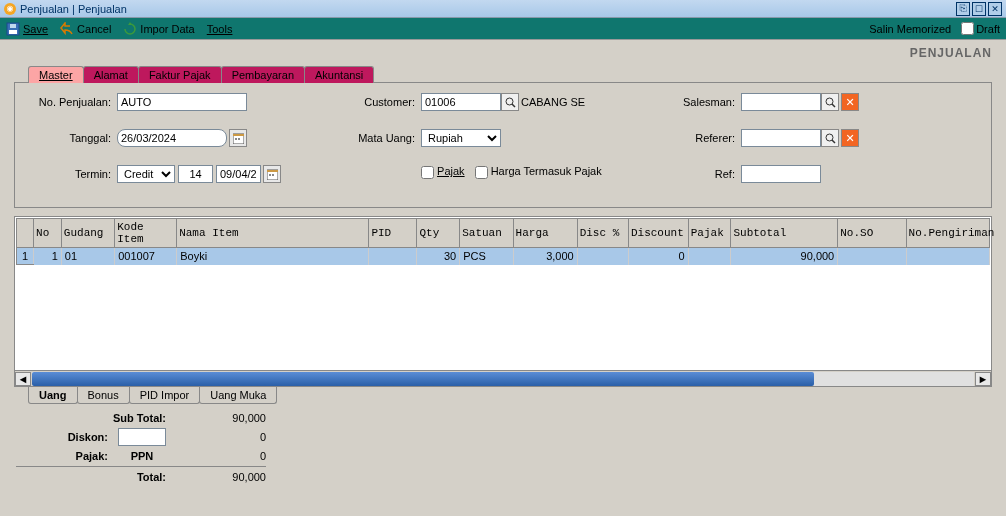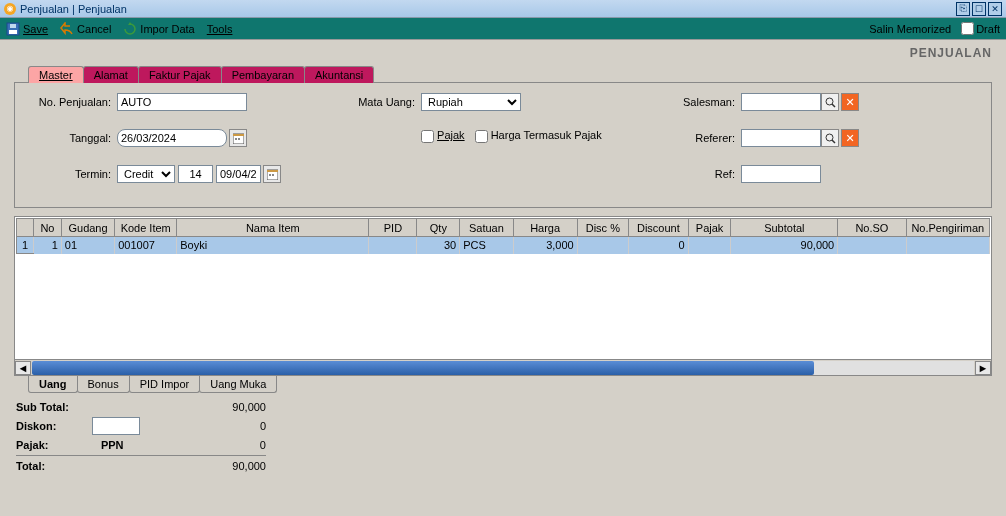--- a/index.html
+++ b/index.html
@@ -41,21 +41,21 @@
 .select { border: 1px solid #7a8a99; background: #fff; height: 18px; font-size: 11px; padding: 0 2px; }
 .checkbox { vertical-align: middle; }
 .cols { display: flex; gap: 40px; }
 .col1 { flex: 0 0 290px; }
 .col2 { flex: 0 0 280px; }
 .col3 { flex: 1; }
 
 
 .grid-wrap { border: 1px solid #888; margin: 8px 14px 0; background: #fff; padding: 1px; }
 .grid-table { width: 100%; border-collapse: collapse; table-layout: fixed; }
-.grid-table th { background: #d4d0c8; border: 1px solid #888; font-size: 11px; font-weight: normal; padding: 2px; text-align: center; height: 18px; }
+.grid-table th { background: #d4d0c8; border: 1px solid #888; font-size: 11px; font-weight: normal; padding: 2px; text-align: left; height: 18px; font-family: Liberation Mono, monospace; }
 .grid-table td { border-right: 1px solid #ccc; padding: 2px 3px; font-size: 11px; height: 16px; }
 .grid-table tr.sel td { background: #a8c8e8; }
 .grid-body { height: 104px; background: #fff; overflow: hidden; }
 .rowhdr { background: #d4d0c8; border: 1px solid #888; text-align: center; }
 
 
 .hscroll { display: flex; align-items: center; height: 16px; margin: 0 14px; background: #d4d0c8; border: 1px solid #888; border-top: none; }
 .hscroll .arrow { width: 16px; height: 14px; border: 1px solid #888; background: #e8e8e8; display: flex; align-items: center; justify-content: center; cursor: pointer; }
 .hscroll .track { flex: 1; height: 14px; background: #e0e0e0; position: relative; margin: 0 1px; }
 .hscroll .thumb { position: absolute; left: 0; width: 83%; height: 100%; background: linear-gradient(to bottom, #5a8dd6, #2a5fa8); border-radius: 2px; }
@@ -63,21 +63,21 @@
 
 .sub-tab-strip { display: flex; padding-left: 28px; margin-top: 0; }
 .sub-tab { background: #d4d0c8; border: 1px solid #888; border-top: none; padding: 2px 10px; margin-right: -1px; cursor: pointer; font-size: 11px; border-bottom-left-radius: 3px; border-bottom-right-radius: 3px; }
 .sub-tab.active { font-weight: bold; }
 
 
 .footer { display: flex; justify-content: space-between; padding: 8px 16px; }
 .footer-left .form-row { margin-bottom: 20px; }
 .footer textarea { width: 160px; height: 58px; border: 1px solid #7a8a99; resize: none; font-family: inherit; font-size: 11px; }
 .footer-right { width: 250px; }
-.total-row { display: flex; justify-content: space-between; align-items: center; margin-bottom: 4px; }
+.total-row { display: flex; justify-content: flex-end; align-items: center; gap: 10px; margin-bottom: 4px; }
 .total-label { font-weight: bold; text-align: right; }
 .total-val { width: 90px; text-align: right; }
 
 .underline-first::first-letter { text-decoration: underline; }
 </style>
 </head>
 <body>
 
 <div class="title-bar">
   <div class="title-left">
@@ -175,22 +175,33 @@
               <rect x="0" y="1" width="11" height="2" fill="#c94"></rect>
               <rect x="2" y="5" width="2" height="2" fill="#888"></rect>
               <rect x="5" y="5" width="2" height="2" fill="#888"></rect>
             </svg>
         </div>
       </div>
     </div>
 
     <div class="col2">
       <div class="form-row">
+        <div class="form-label-r">Customer:</div>
+        <input class="input" style="width: 80px;" value="01006">
+        <div class="search-btn">
+          <svg width="11" height="11" viewBox="0 0 11 11">
+              <circle cx="4.5" cy="4.5" r="3.5" fill="none" stroke="#333"></circle>
+              <line x1="7" y1="7" x2="10" y2="10" stroke="#333" stroke-width="1.5"></line>
+            </svg>
+        </div>
+        <span style="margin-left:2px;white-space:nowrap;overflow:hidden;width:80px;display:inline-block">CABANG SE</span>
+      </div>
+      <div class="form-row">
         <div class="form-label-r">Mata Uang:</div>
-        <select class="select" style="width:100px"><option>Rupiah</option></select>
+        <select class="select" style="width:80px"><option>Rupiah</option></select>
       </div>
       <div class="form-row" style="margin-left:66px;gap:10px">
         <label><input type="checkbox" class="checkbox" style=""> <span style="text-decoration: underline;">Pajak</span></label>
         <label><input type="checkbox" class="checkbox" style=""> <span class="underline-first">Harga Termasuk Pajak</span></label>
       </div>
     </div>
 
     <div class="col3">
       <div class="form-row">
         <div class="form-label-r">Salesman:</div>

